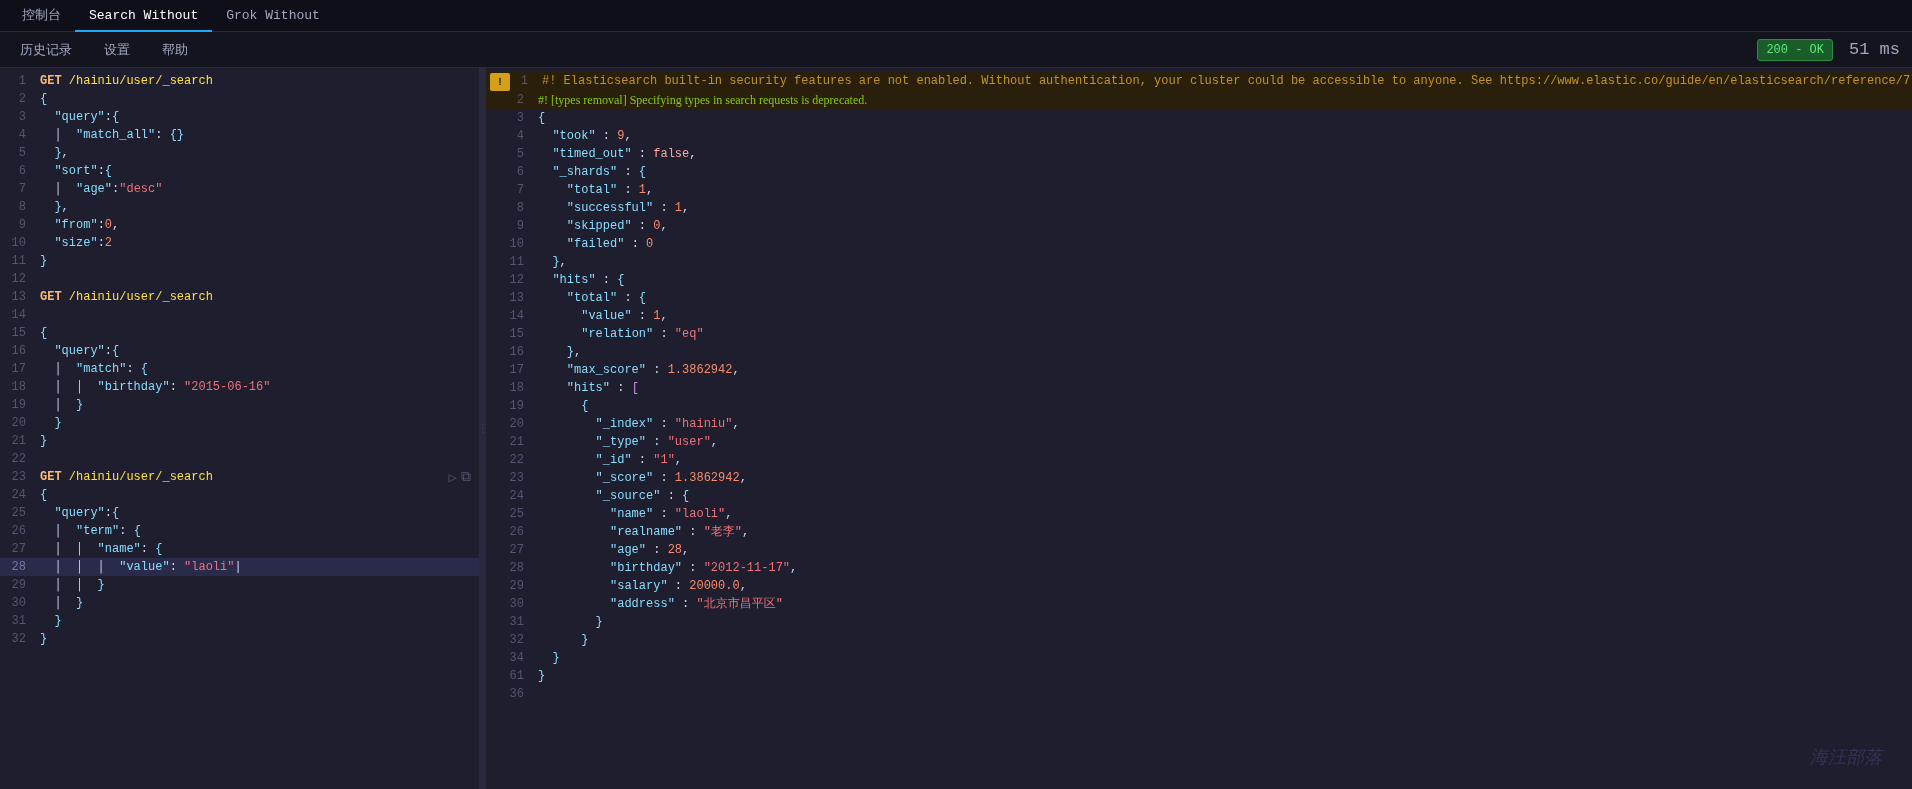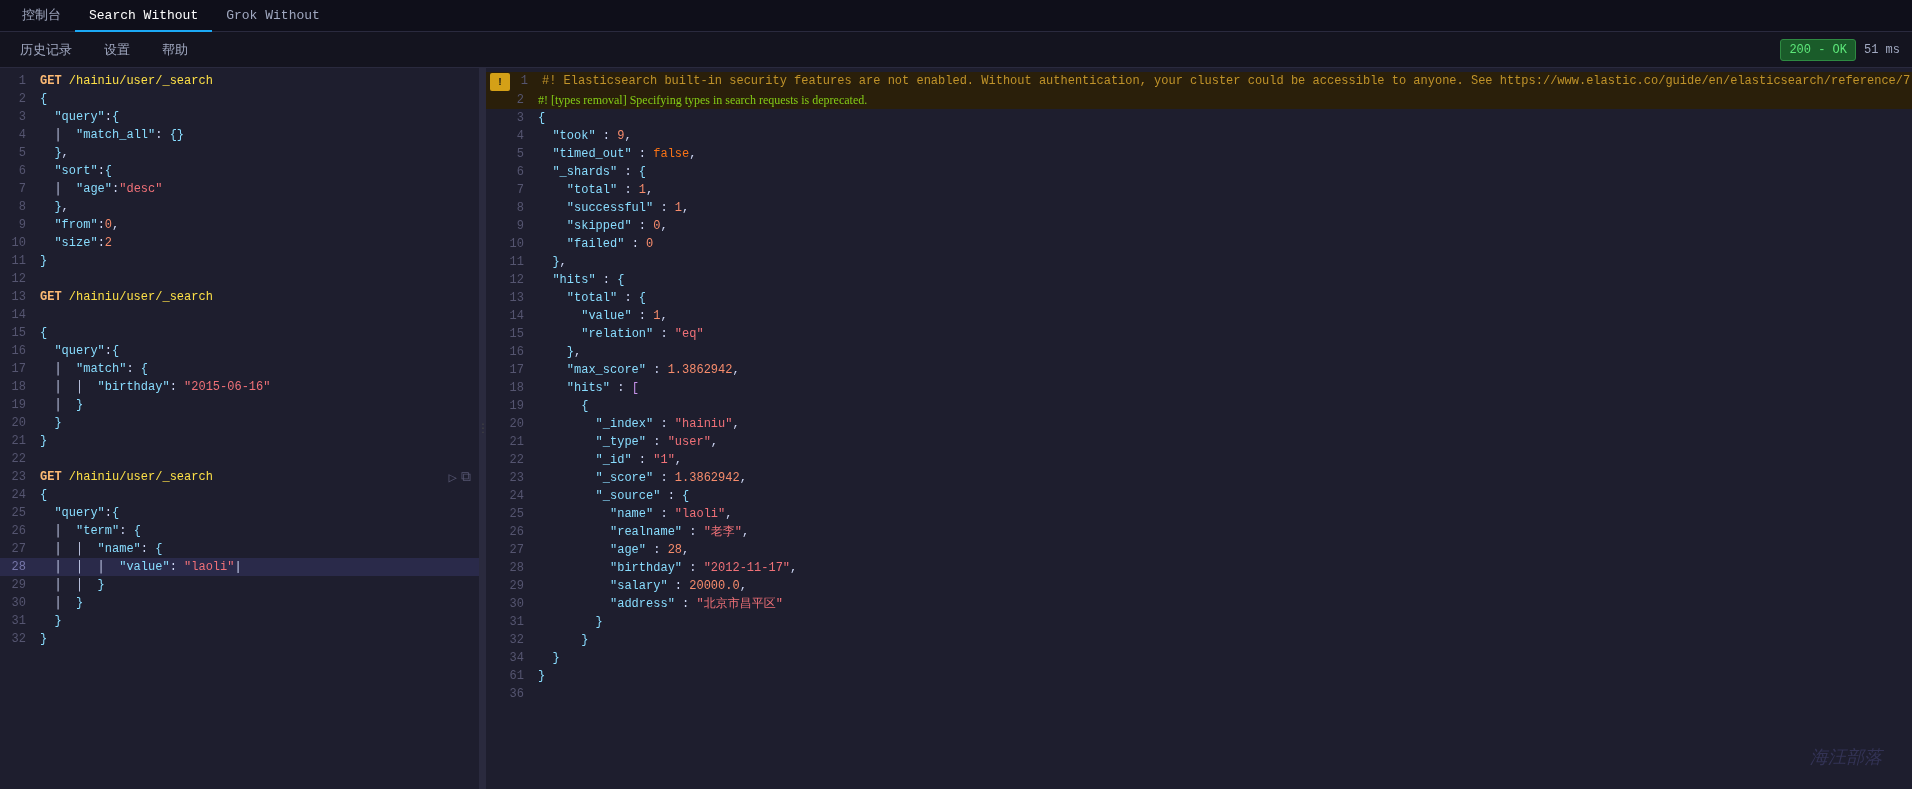--- a/index.html
+++ b/index.html
@@ -68,27 +68,27 @@
     .status-ok {
       background: #1a5c2a;
       color: #5de87a;
       font-size: 12px;
       padding: 3px 8px;
       border-radius: 3px;
       border: 1px solid #2e8a42;
     }
     .status-time {
       color: #a0a8c0;
-      font-size: 12px;
+      font-size: 17px;
     }
     .toolbar-right {
       margin-left: auto;
       display: flex;
       align-items: center;
-      gap: 8px;
+      gap: 16px;
     }
 
     
     .main-content {
       display: flex;
       flex: 1;
       overflow: hidden;
     }
 
     
@@ -152,21 +152,21 @@
       color: #cdd6f4;
       flex: 1;
     }
 
     
     .kw-get { color: #fdba74; font-weight: bold; }
     .kw-path { color: #fde047; }
     .kw-key { color: #89ddff; }
     .kw-str { color: #f07178; }
     .kw-num { color: #f78c6c; }
-    .kw-bool { color: #f97316; }
+    .kw-bool { color: #fca5a5; }
     .kw-brace { color: #89ddff; }
     .kw-bracket { color: #c792ea; }
     .kw-comma { color: #cdd6f4; }
     .kw-colon { color: #cdd6f4; }
 
     
     .line-active {
       background: #2a2a4a;
     }
 

